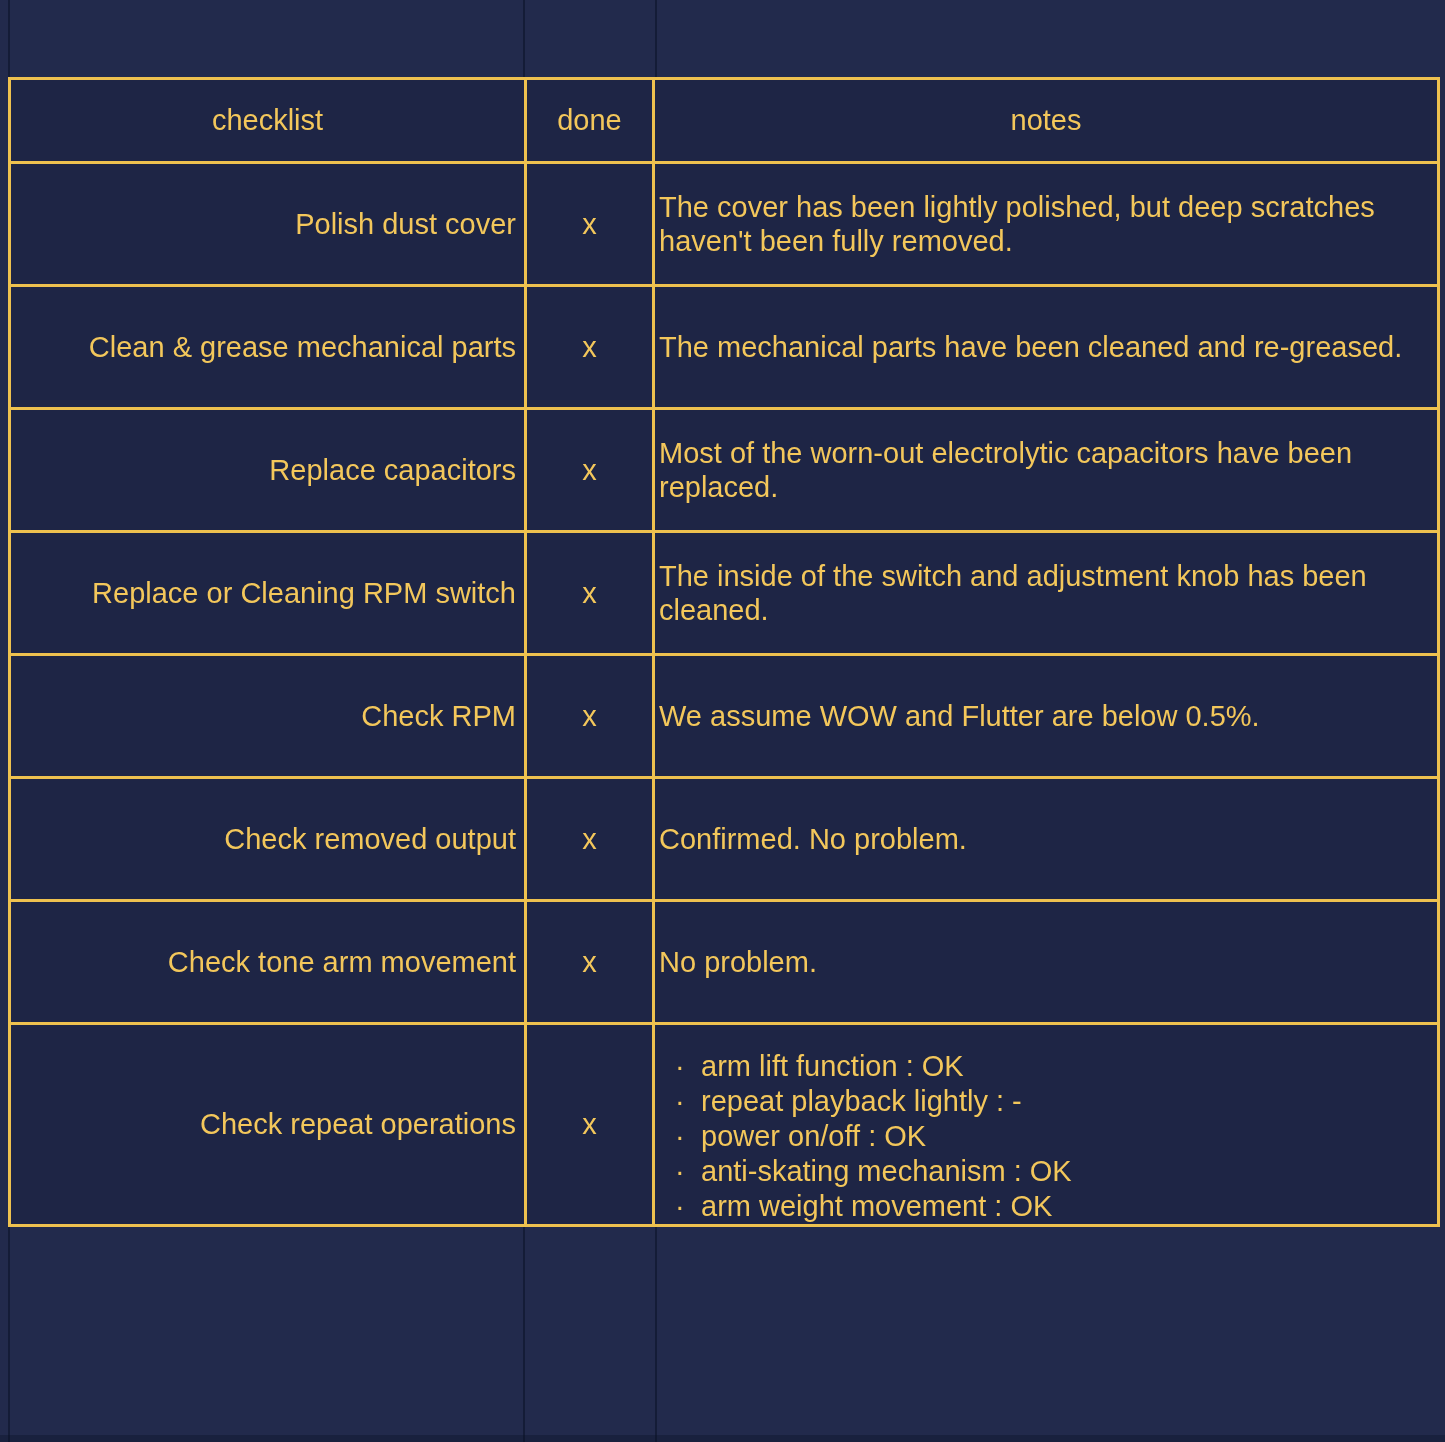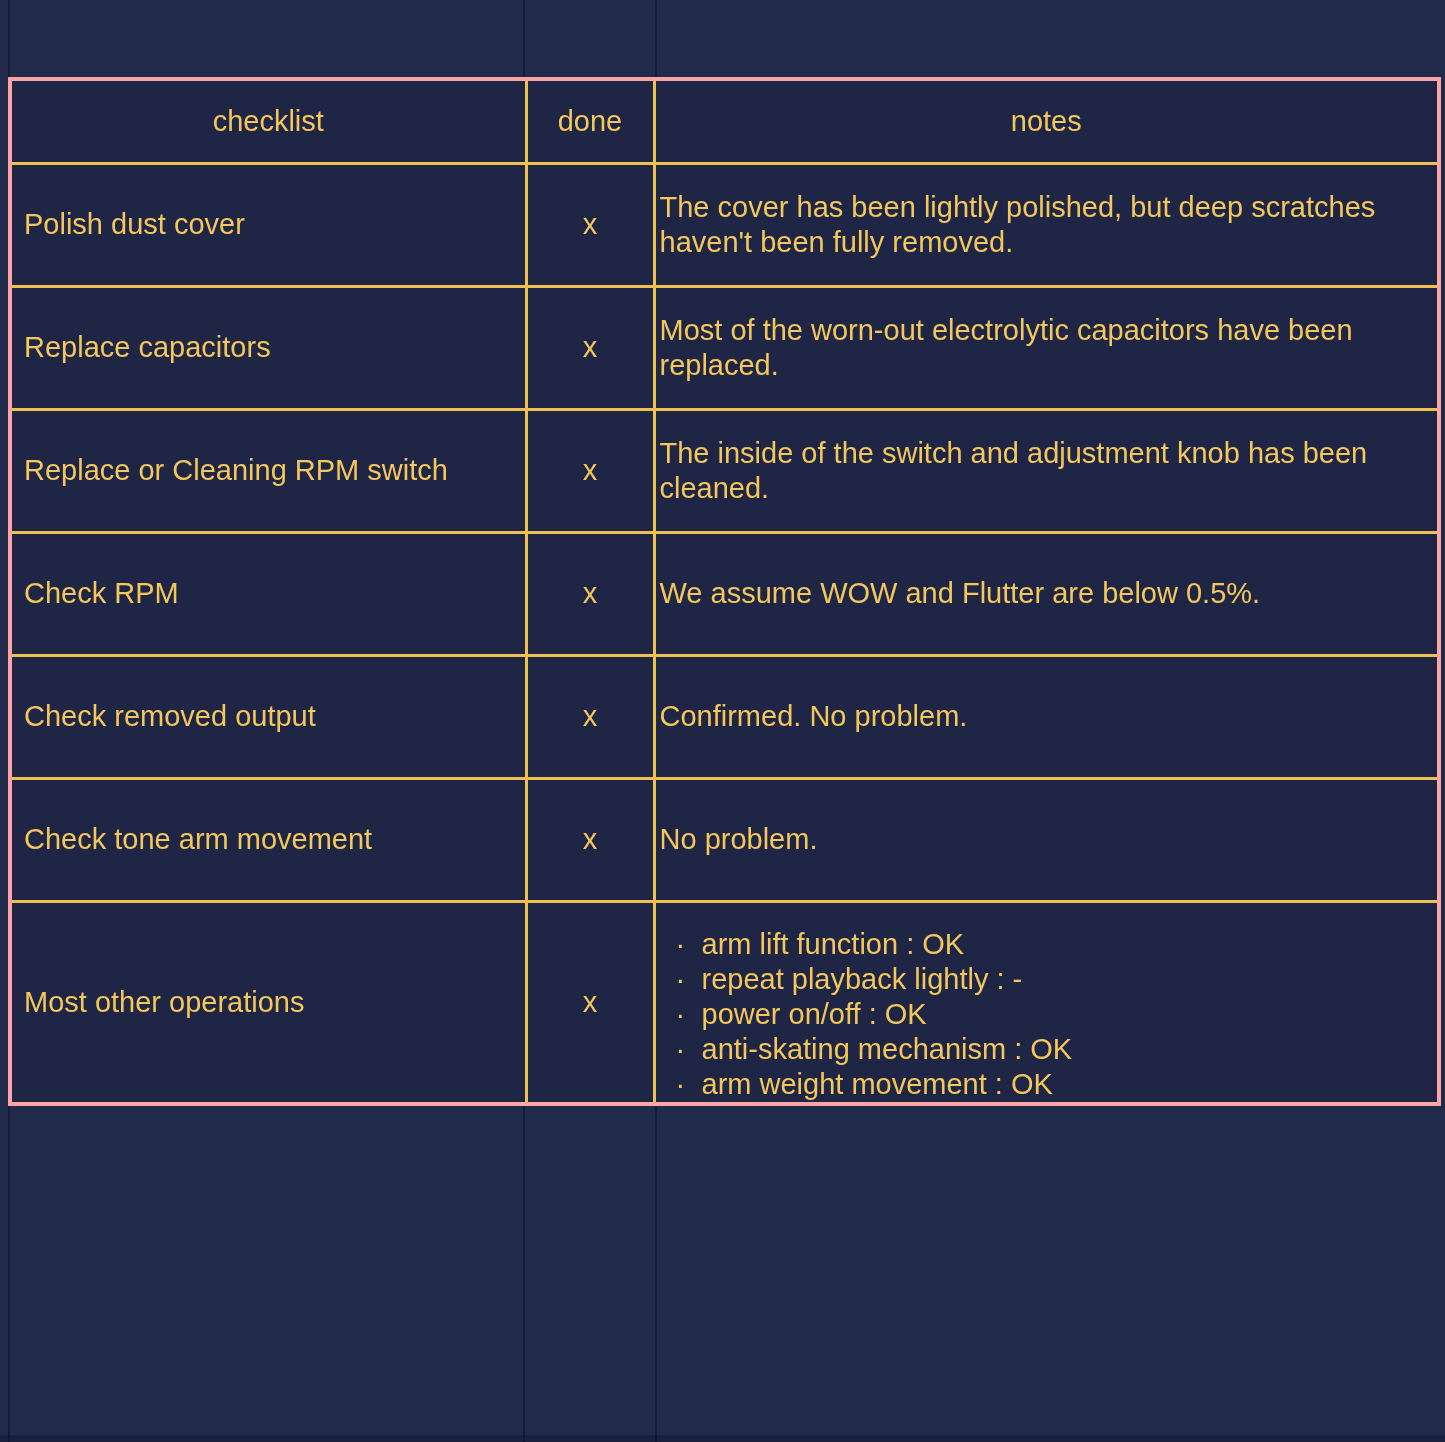--- a/index.html
+++ b/index.html
@@ -31,21 +31,21 @@
     background: rgba(10, 16, 38, 0.35);
   }
 
   table.checklist-table {
     position: absolute;
     left: 8px;
     top: 77px;
     width: 1429px;
     table-layout: fixed;
     border-collapse: collapse;
-    border: 4px solid #fca5a5;
+    border: 2px solid #fca5a5;
     background: #1e2545;
     color: #f3c75b;
     font-size: 29px;
   }
   .checklist-table th,
   .checklist-table td {
     border: 3px solid #eec14f;
     vertical-align: middle;
     font-weight: normal;
     line-height: 1.18;
@@ -53,21 +53,21 @@
   .checklist-table thead tr { height: 84px; }
   .checklist-table tbody tr { height: 123px; }
   .checklist-table tbody tr.tall { height: 181px; }
 
   .col-task  { width: 516px; }
   .col-done  { width: 128px; }
   .col-notes { width: 785px; }
 
   th { text-align: center; }
   td.cell-task {
-    text-align: left;
+    text-align: right;
     padding-left: 12px;
     padding-right: 8px;
   }
   td.cell-done { text-align: center; }
   td.cell-notes {
     text-align: left;
     padding-left: 4px;
     padding-right: 14px;
   }
 
@@ -103,20 +103,25 @@
       </tr>
     </thead>
     <tbody>
     <tr>
       <td class="cell-task">Polish dust cover</td>
       <td class="cell-done">x</td>
       <td class="cell-notes">The cover has been lightly polished, but deep scratches haven't been fully removed.</td>
     </tr>
 
 
+    <tr>
+      <td class="cell-task">Clean &amp; grease mechanical parts</td>
+      <td class="cell-done">x</td>
+      <td class="cell-notes">The mechanical parts have been cleaned and re-greased.</td>
+    </tr>
 
     <tr>
       <td class="cell-task">Replace capacitors</td>
       <td class="cell-done">x</td>
       <td class="cell-notes">Most of the worn-out electrolytic capacitors have been replaced.</td>
     </tr>
 
     <tr>
       <td class="cell-task">Replace or Cleaning RPM switch</td>
       <td class="cell-done">x</td>
@@ -135,21 +140,21 @@
       <td class="cell-notes">Confirmed. No problem.</td>
     </tr>
 
     <tr>
       <td class="cell-task">Check tone arm movement</td>
       <td class="cell-done">x</td>
       <td class="cell-notes">No problem.</td>
     </tr>
 
     <tr class="tall">
-      <td class="cell-task">Most other operations</td>
+      <td class="cell-task">Check repeat operations</td>
       <td class="cell-done">x</td>
       <td class="cell-notes">
             <div class="note-list">
               <div class="note-line"><span class="bullet">·</span><span>arm lift function : OK</span></div>
               <div class="note-line"><span class="bullet">·</span><span>repeat playback lightly : -</span></div>
               <div class="note-line"><span class="bullet">·</span><span>power on/off : OK</span></div>
               <div class="note-line"><span class="bullet">·</span><span>anti-skating mechanism : OK</span></div>
               <div class="note-line"><span class="bullet">·</span><span>arm weight movement : OK</span></div>
             </div>
           </td>

